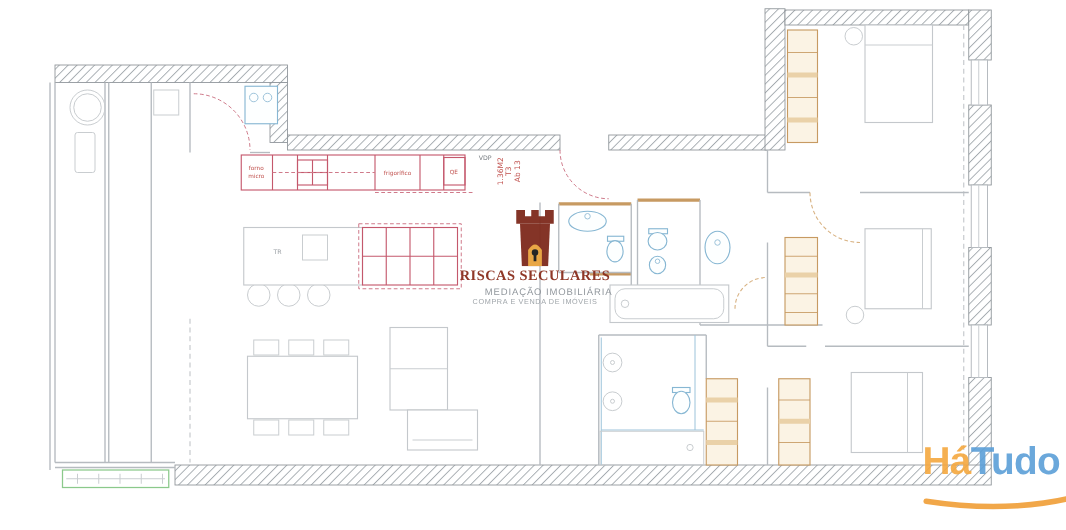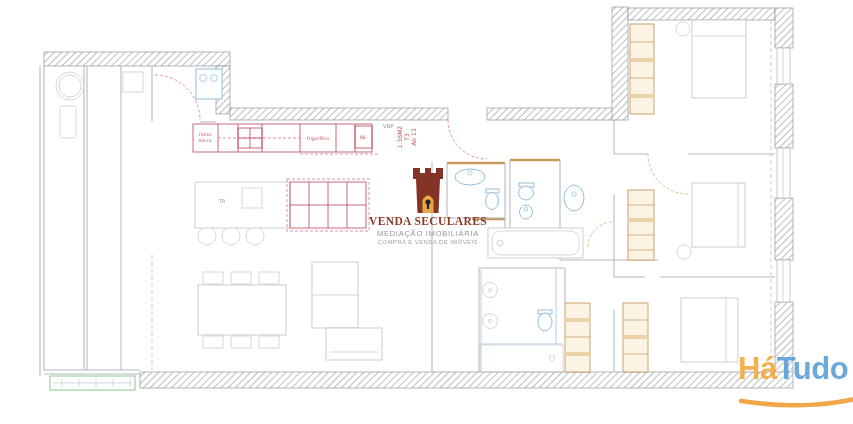--- a/index.html
+++ b/index.html
@@ -26,21 +26,21 @@
   text.lbl {font:4.6px "DejaVu Sans",sans-serif;fill:#c0504d;}
   text.lblg{font:5px "DejaVu Sans",sans-serif;fill:#9ba0a5;}
   text.lbld{font:5px "DejaVu Sans",sans-serif;fill:#7a7f84;}
   text.rot {font:6px "DejaVu Sans",sans-serif;fill:#c0504d;}
 
   
   .wm{position:absolute;left:366px;top:167px;width:124px;text-align:center;opacity:.95;}
   .wm .castle{margin:0 auto 2px auto;}
   .wm-title{font-family:"Liberation Serif",serif;font-weight:bold;font-size:11.5px;
             letter-spacing:.4px;color:#8a2e1d;white-space:nowrap;}
-  .wm-sub{font-size:7.6px;letter-spacing:.7px;color:#8d9399;margin-top:2px;white-space:nowrap;}
+  .wm-sub{font-size:7.6px;letter-spacing:.7px;color:#8d9399;margin-top:2px;white-space:nowrap;text-align:right;}
   .wm-tag{font-size:5.8px;letter-spacing:.5px;color:#9aa0a5;margin-top:1px;white-space:nowrap;}
 
   
   .portal{position:absolute;left:694px;top:352px;width:156px;opacity:.9;margin-left:44px;}
   .portal .word{font-weight:bold;font-size:31px;line-height:33px;letter-spacing:-.5px;white-space:nowrap;}
   .portal .p1{color:#f5a83f;}
   .portal .p2{color:#5b9fd8;}
 </style>
 </head>
 <body>
@@ -270,21 +270,21 @@
 </svg>
 
 <div class="wm">
   <svg class="castle" width="32" height="46" viewBox="0 0 32 46">
     <path d="M1 12 V1 H8 V6 H13 V1 H19 V6 H24 V1 H31 V12 Z" fill="#7e2a1c"></path>
     <path d="M4 12 H28 L26.5 46 H5.5 Z" fill="#7e2a1c"></path>
     <path d="M10.5 46 V33 Q16 24 21.5 33 V46 Z" fill="#e8a33d"></path>
     <circle cx="16" cy="35" r="2.6" fill="#1a1a1a"></circle>
     <rect x="14.9" y="35" width="2.2" height="7" fill="#1a1a1a"></rect>
   </svg>
-  <div class="wm-title">VENDA SECULARES</div>
+  <div class="wm-title">RISCAS SECULARES</div>
   <div class="wm-sub">MEDIAÇÃO IMOBILIÁRIA</div>
   <div class="wm-tag">COMPRA E VENDA DE IMÓVEIS</div>
 </div>
 
 <div class="portal">
   <div class="word"><span class="p1">Há</span><span class="p2">Tudo</span></div>
   <svg width="156" height="26" viewBox="0 0 156 26">
     <path d="M3 16 C 55 24, 102 20, 134 9" stroke="#f09e36" stroke-width="4.5" fill="none" stroke-linecap="round"></path>
     <polygon points="150,2 128,6 136,19" fill="#f09e36"></polygon>
   </svg>

